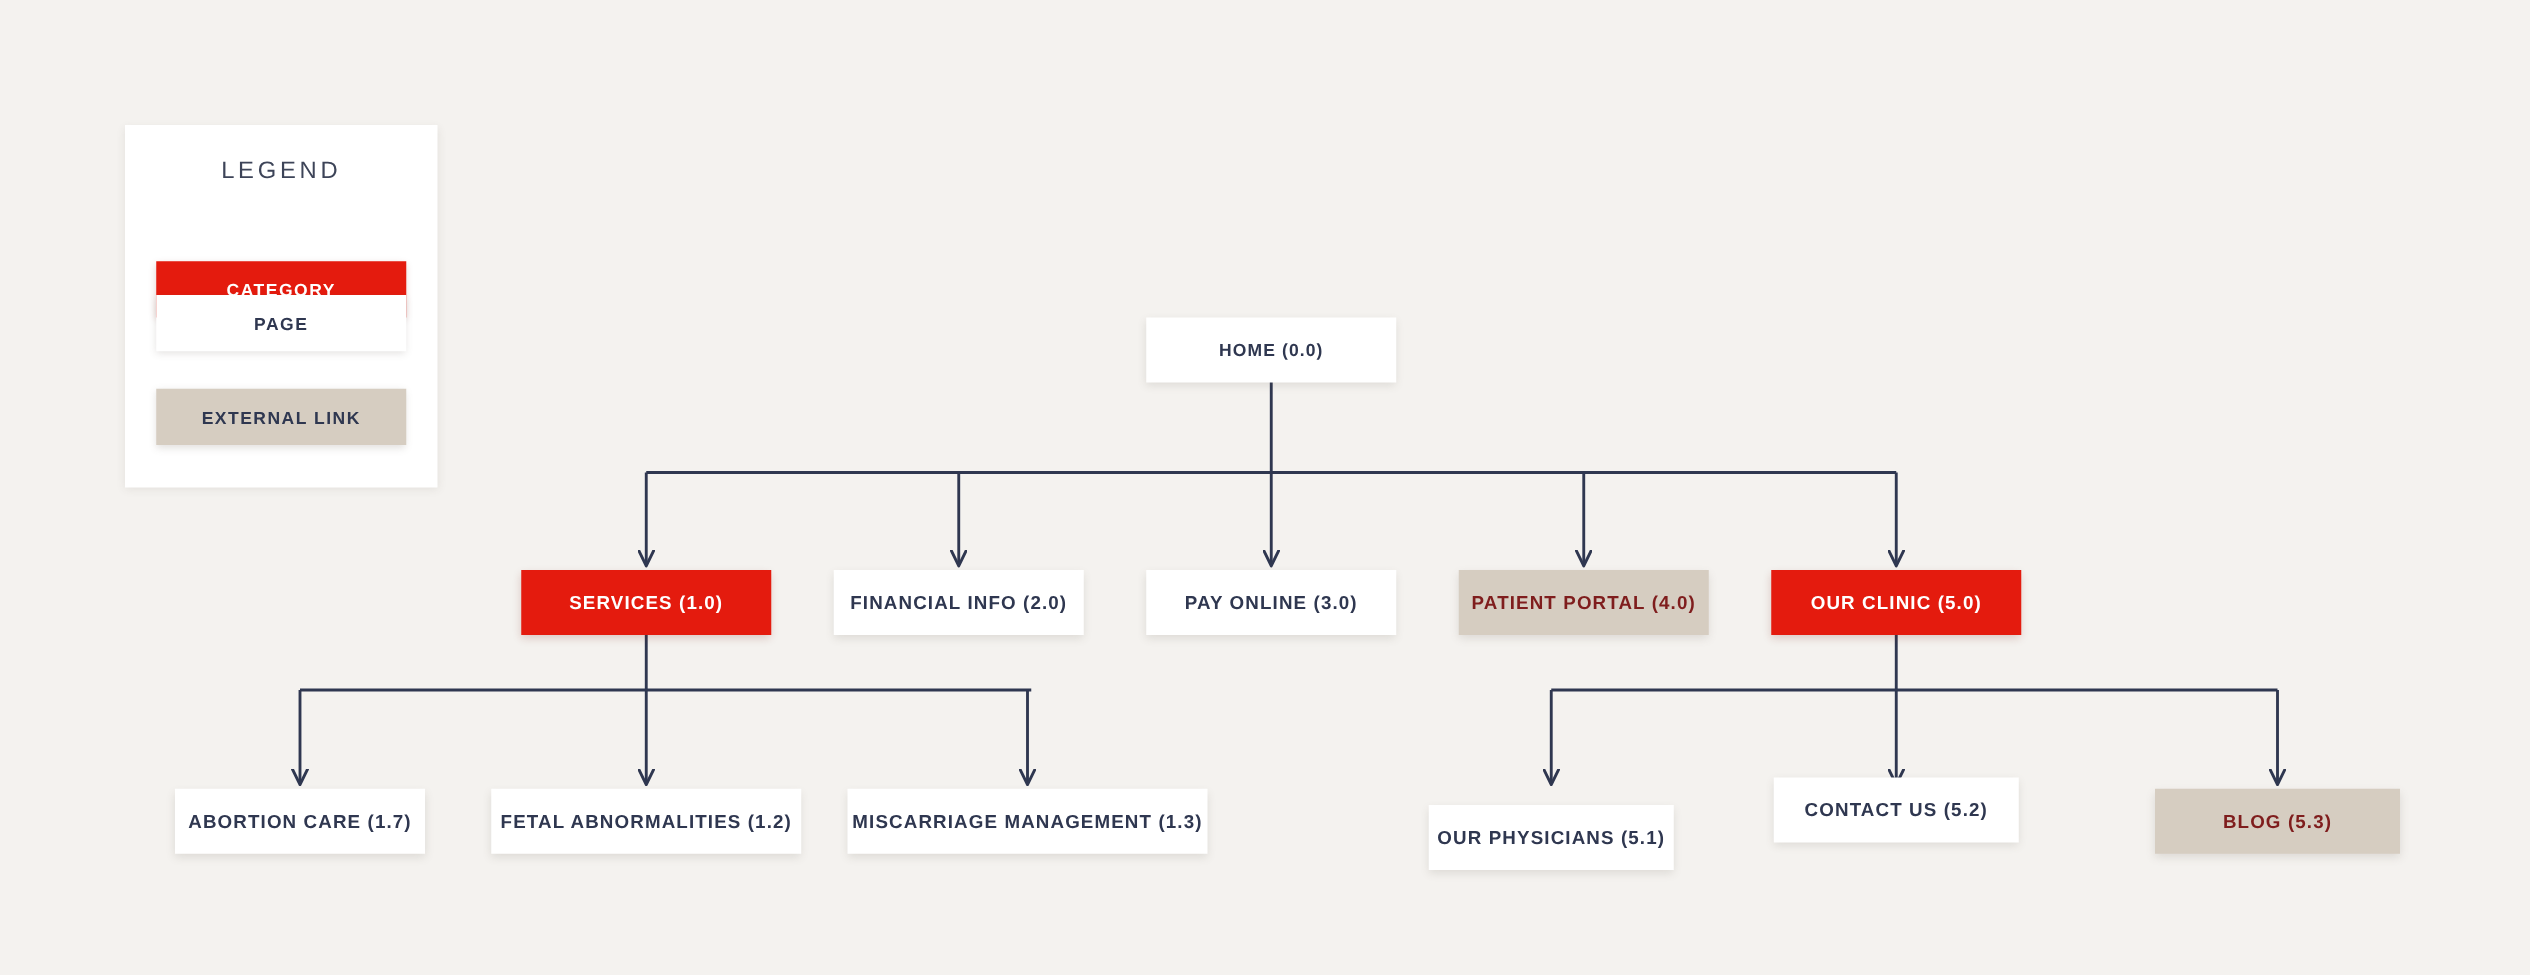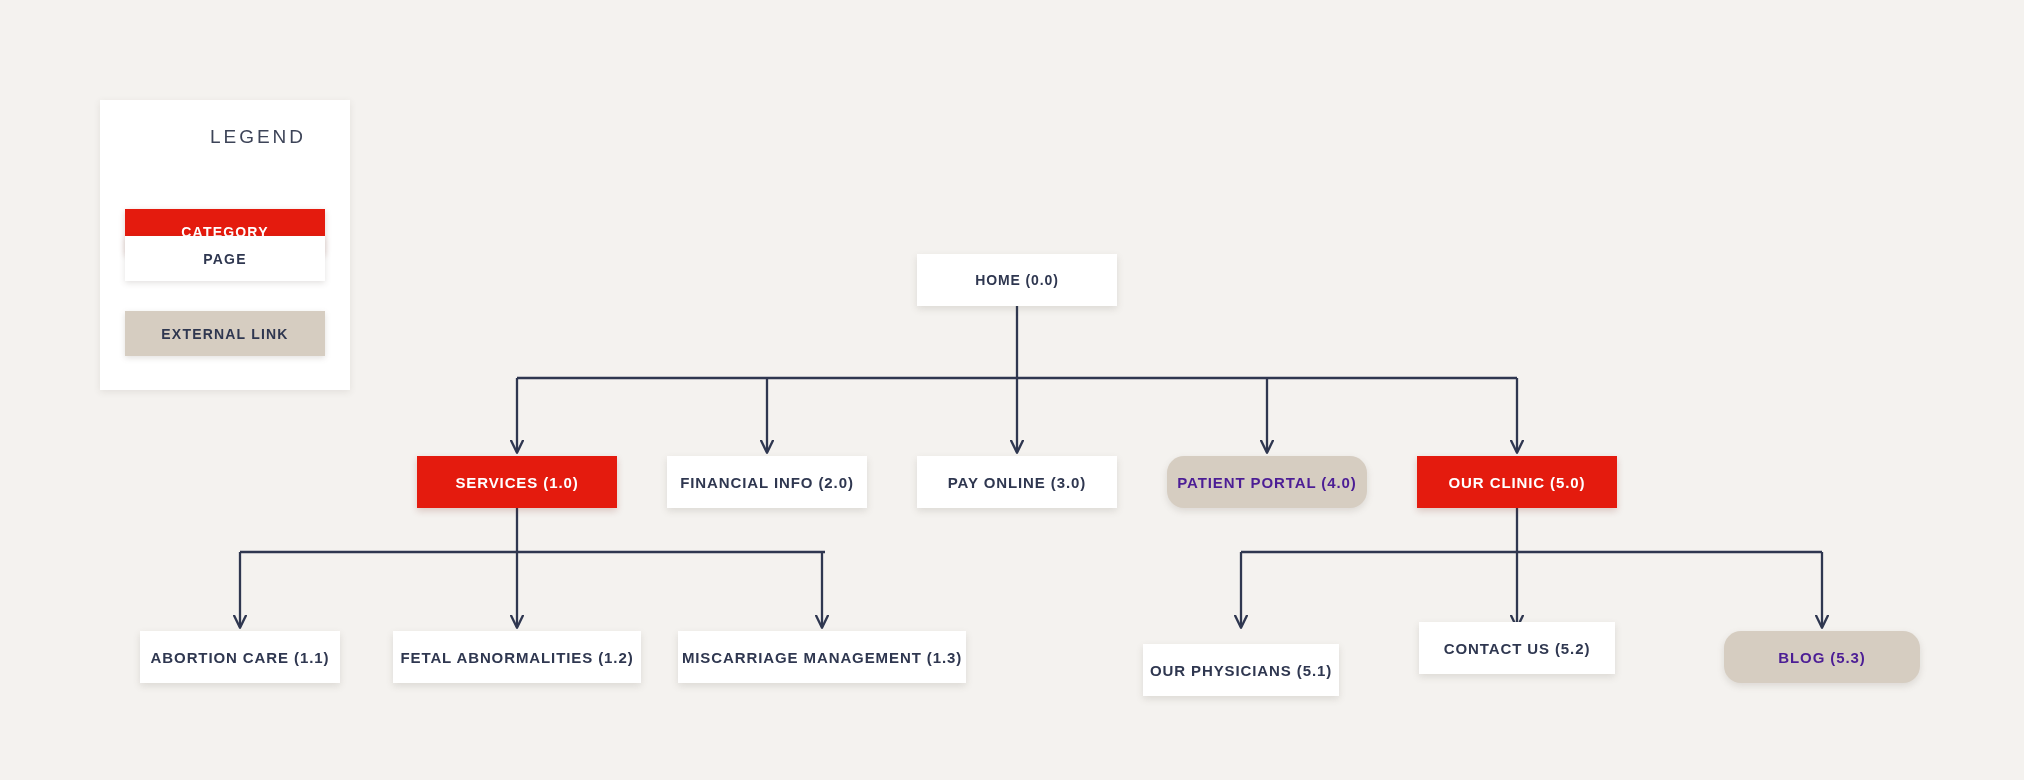--- a/index.html
+++ b/index.html
@@ -42,21 +42,20 @@
   .legend-title {
     position: absolute;
     left: 0;
     top: 26px;
     width: 250px;
     text-align: center;
     font-size: 19px;
     font-weight: 400;
     letter-spacing: 3.0px;
     color: #3d4458;
-    padding-left: 33px;
   }
   .legend-swatch {
     position: absolute;
     left: 25px;
     width: 200px;
     height: 45px;
     display: flex;
     align-items: center;
     justify-content: center;
     font-size: 14px;
@@ -103,23 +102,22 @@
     color: #ffffff;
     box-shadow: 0 3px 7px rgba(120, 30, 20, 0.20);
   }
   .node.type-page {
     background: #ffffff;
     color: #2f3750;
     box-shadow: 0 3px 7px rgba(90, 80, 70, 0.15);
   }
   .node.type-external {
     background: #d6cdc1;
-    color: #4c1d95;
+    color: #7f1d1d;
     box-shadow: 0 3px 7px rgba(110, 100, 90, 0.18);
-    border-radius: 17px;
   }
   .node.root {
     font-size: 14px;
   }
 </style>
 </head>
 <body>
 
 <div id="stage">
 
@@ -183,21 +181,21 @@
     <span>PAY ONLINE (3.0)</span>
   </div>
   <div class="node type-external" style="left:1167px; top:456px; width:200px;">
     <span>PATIENT PORTAL (4.0)</span>
   </div>
   <div class="node type-category" style="left:1417px; top:456px; width:200px;">
     <span>OUR CLINIC (5.0)</span>
   </div>
 
   <div class="node type-page" style="left:140px; top:631px; width:200px;">
-    <span>ABORTION CARE (1.1)</span>
+    <span>ABORTION CARE (1.7)</span>
   </div>
   <div class="node type-page" style="left:393px; top:631px; width:248px;">
     <span>FETAL ABNORMALITIES (1.2)</span>
   </div>
   <div class="node type-page" style="left:678px; top:631px; width:288px;">
     <span>MISCARRIAGE MANAGEMENT (1.3)</span>
   </div>
 
   <div class="node type-page" style="left:1143px; top:631px; width:196px;margin-top:13px;">
     <span>OUR PHYSICIANS (5.1)</span>

